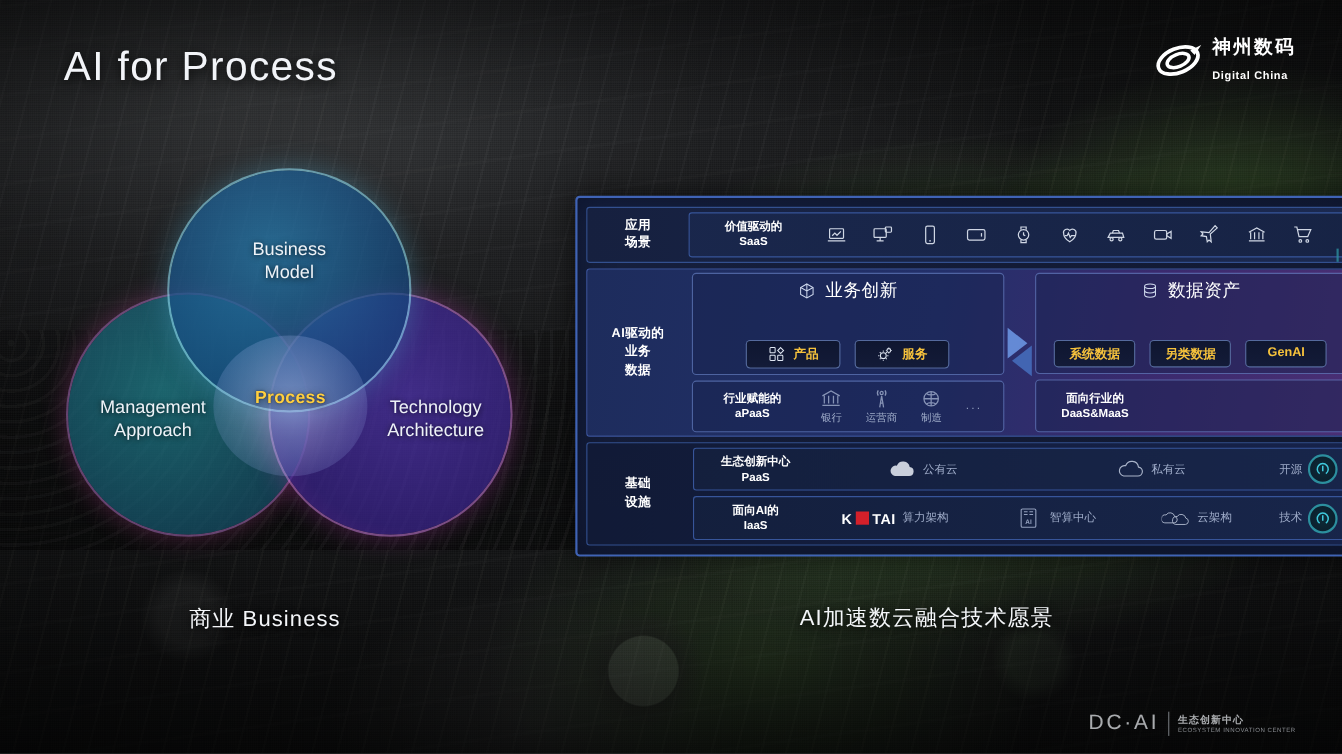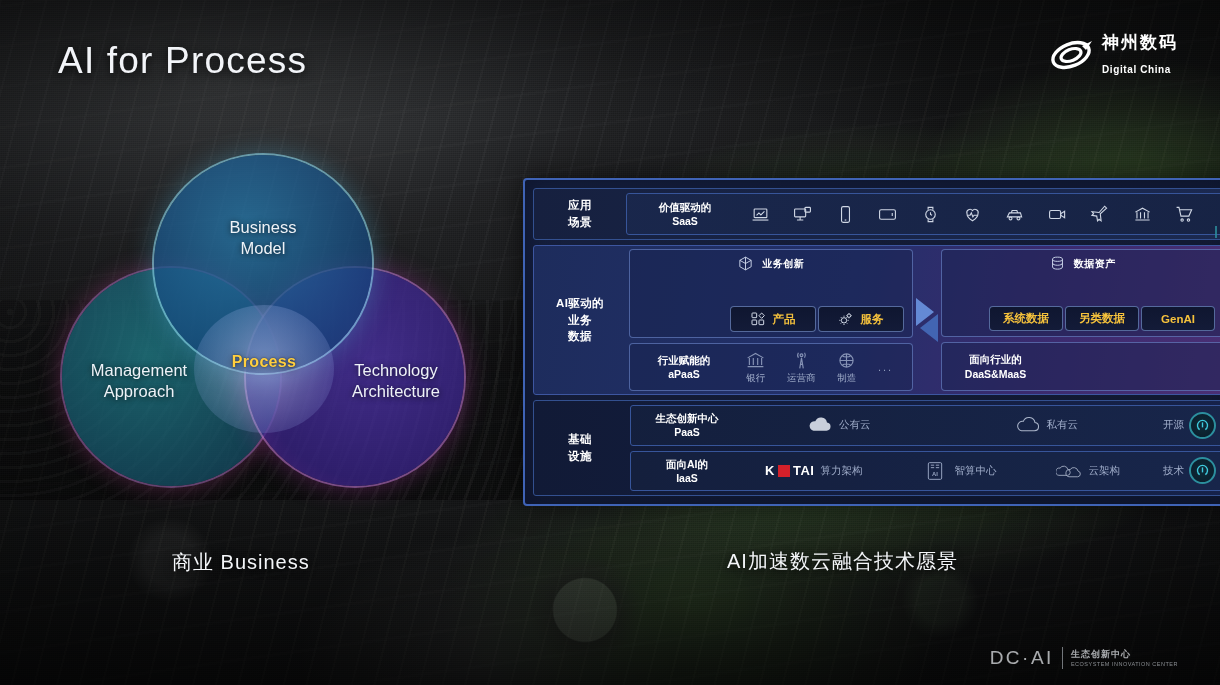--- a/index.html
+++ b/index.html
@@ -154,22 +154,22 @@
   .ai-half.left { padding-right:14px; }
   .ai-half.right { padding-left:14px; }
   .ai-box {
     border:1px solid rgba(120,150,220,.55); border-radius:4px; padding:5px 8px;
     background:rgba(22,34,76,.45); display:flex; flex-direction:column; gap:5px;
   }
   .ai-box.upper { flex:0 0 auto; }
   .ai-box.lower { flex:1; display:flex; flex-direction:row; align-items:center; }
   .ai-head { display:flex; align-items:center; justify-content:center; gap:8px; }
   .ai-head svg { width:17px; height:17px; }
-  .ai-head .t { color:#fff; font-size:10px; font-weight:700; letter-spacing:.5px; }
-  .chip-row { display:flex; gap:2px; justify-content:flex-end;margin-top:29px; }
+  .ai-head .t { color:#fff; font-size:16px; font-weight:400; letter-spacing:.5px; }
+  .chip-row { display:flex; gap:13px; justify-content:center;margin-top:29px; }
   .chip {
     border:1px solid rgba(130,160,225,.6); border-radius:4px;
     background:linear-gradient(180deg,#0f1630,#131b38);
     display:flex; align-items:center; justify-content:center; gap:7px;
     padding:4px 10px; min-width:86px;
   }
   .chip svg { width:16px; height:16px; }
   .chip .t { color:#f6c23c; font-size:11.5px; font-weight:700; }
   .chip.wide { min-width:74px; }
   .lower-tag { color:#fff; font-size:10.5px; font-weight:700; line-height:1.35; text-align:center; width:92px; flex:0 0 92px; }

